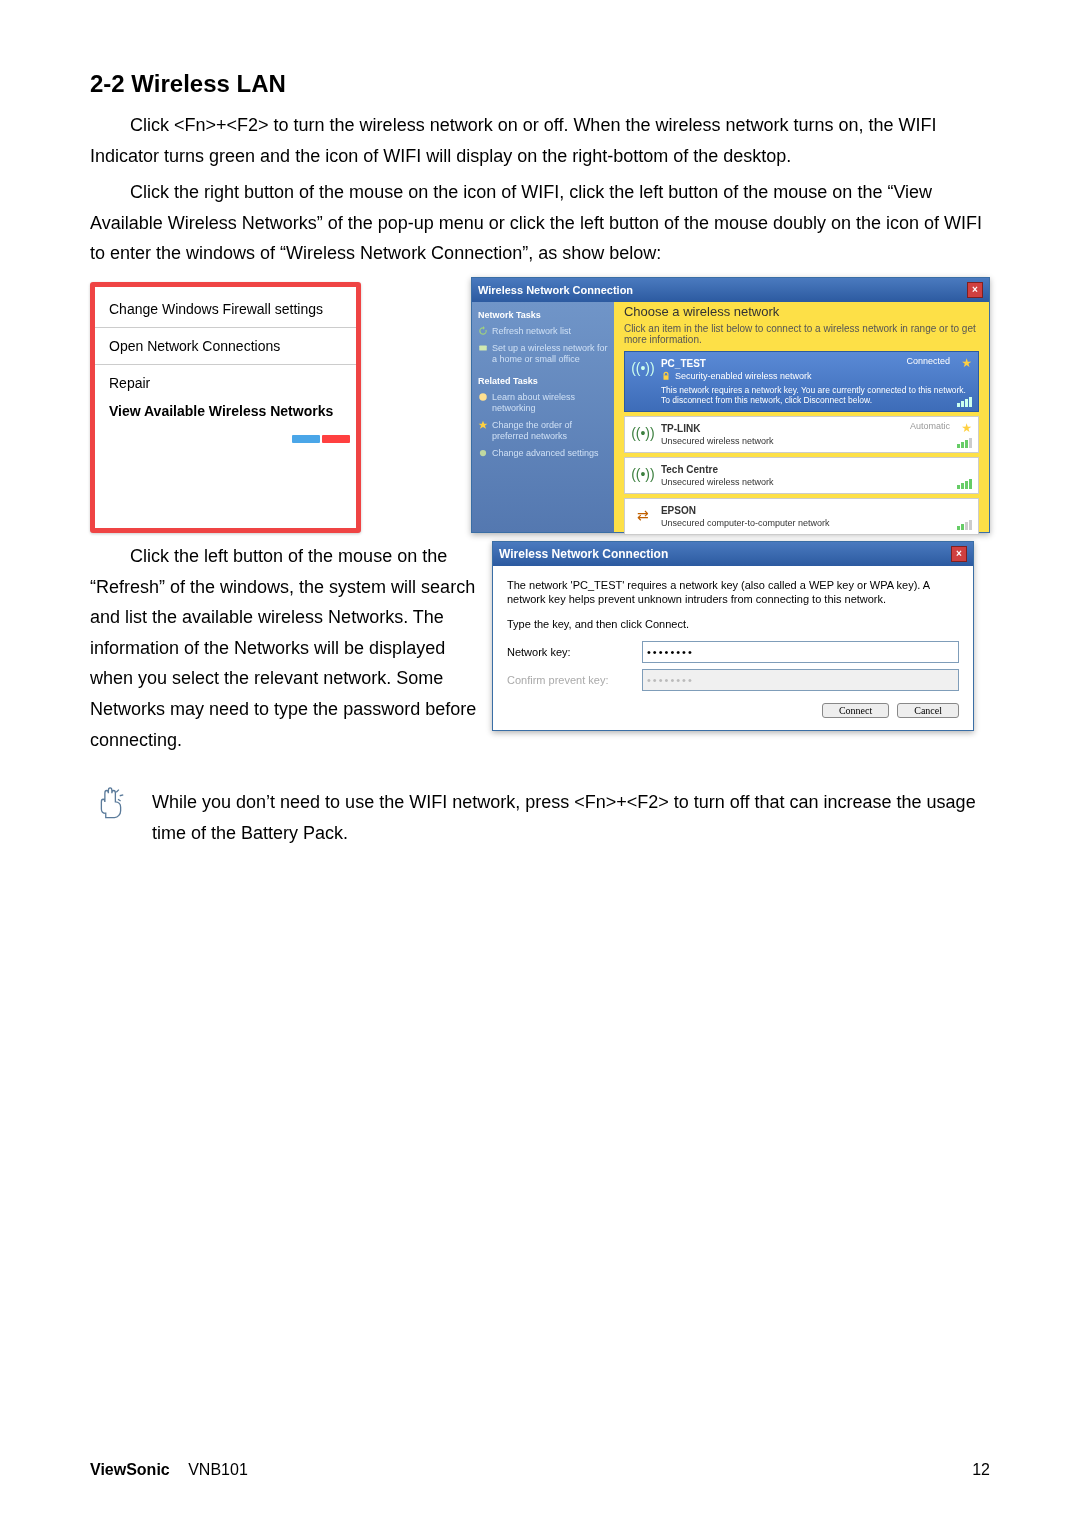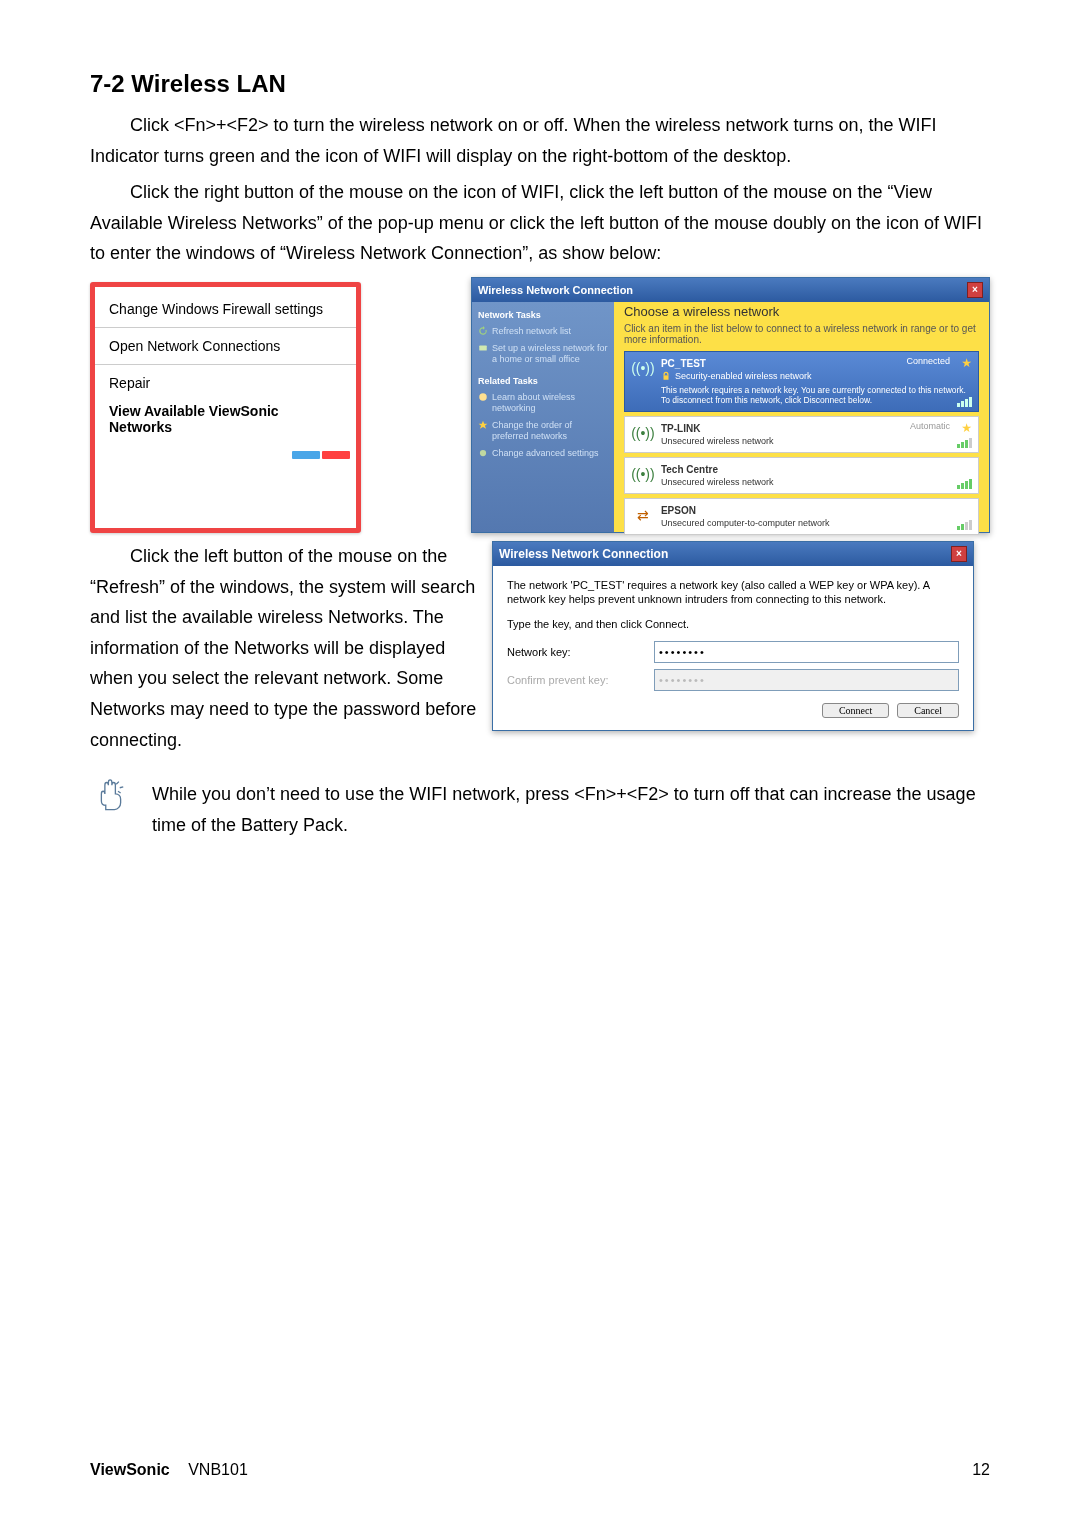--- a/index.html
+++ b/index.html
@@ -252,21 +252,20 @@
 }
 .pwd-desc {
   font-size: 11px;
   margin-bottom: 10px;
   line-height: 1.3;
 }
 .pwd-row {
   display: flex;
   align-items: center;
   margin: 6px 0;
-  gap: 12px;
 }
 .pwd-label {
   width: 135px;
   font-size: 11px;
 }
 .pwd-label.disabled { color: #aaa; }
 .pwd-input {
   flex: 1;
   height: 18px;
   border: 1px solid #7f9db9;
@@ -280,21 +279,21 @@
   justify-content: flex-end;
   gap: 8px;
   margin-top: 12px;
 }
 .pwd-buttons .xp-btn { padding: 1px 16px; font-family: Liberation Serif, serif; }
 
 
 .tip-row {
   display: flex;
   gap: 20px;
-  margin-top: 24px;
+  margin-top: 32px;
   justify-content: flex-end;
 }
 .tip-icon {
   width: 42px;
   height: 42px;
   flex-shrink: 0;
 }
 
 
 .page-footer {
@@ -304,35 +303,35 @@
   right: 90px;
   display: flex;
   justify-content: space-between;
   font-size: 16px;
 }
 .page-footer .brand { font-weight: bold; }
 </style>
 </head>
 <body>
 
-<div class="heading">7-2 Wireless LAN</div>
+<div class="heading">2-2 Wireless LAN</div>
 
 <div class="body-text indent">Click &lt;Fn&gt;+&lt;F2&gt; to turn the wireless network on or off. When the wireless network turns on, the WIFI Indicator turns green and the icon of WIFI will display on the right-bottom of the desktop.</div>
 
 <div class="body-text indent" style="margin-top:6px;">Click the right button of the mouse on the icon of WIFI, click the left button of the mouse on the “View Available Wireless Networks” of the pop-up menu or click the left button of the mouse doubly on the icon of WIFI to enter the windows of “Wireless Network Connection”, as show below:</div>
 
 <div class="row-images">
 
   <div class="context-menu">
     <div class="cm-item">Change Windows Firewall settings</div>
     <hr>
     <div class="cm-item">Open Network Connections</div>
     <hr>
     <div class="cm-item">Repair</div>
-    <div class="cm-item cm-bold">View Available ViewSonic Networks</div>
+    <div class="cm-item cm-bold">View Available Wireless Networks</div>
     <div class="cm-tail">
       <span class="bar1"></span>
         <span class="bar2"></span>
     </div>
   </div>
 
   <div class="wnc-window">
     <div class="wnc-titlebar">
       <span>Wireless Network Connection</span>
       <span class="wnc-close">×</span>

